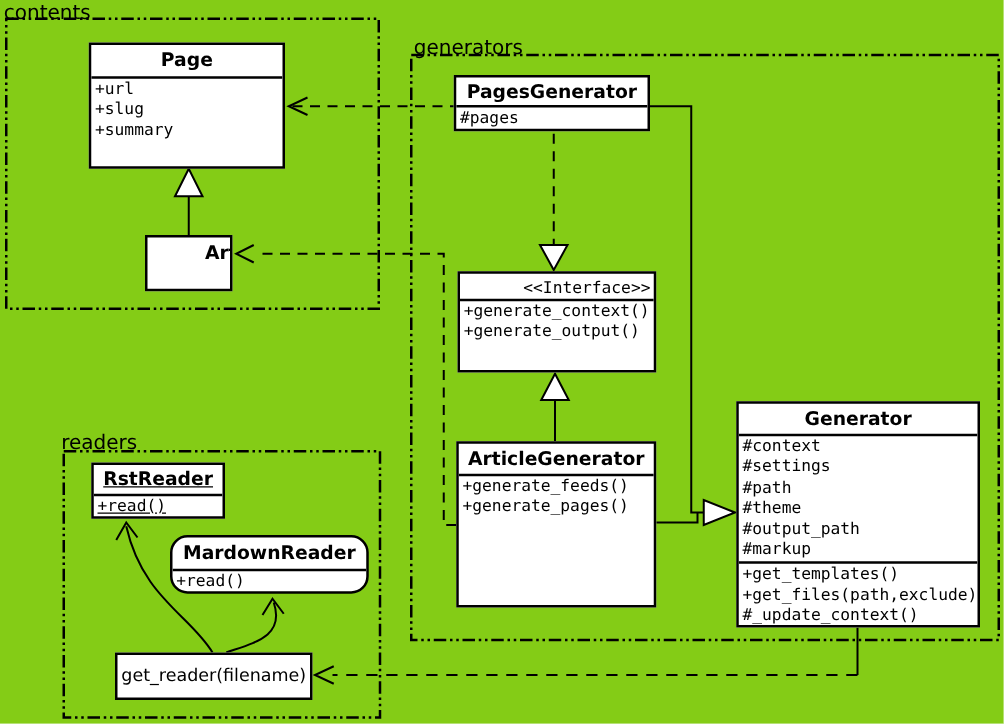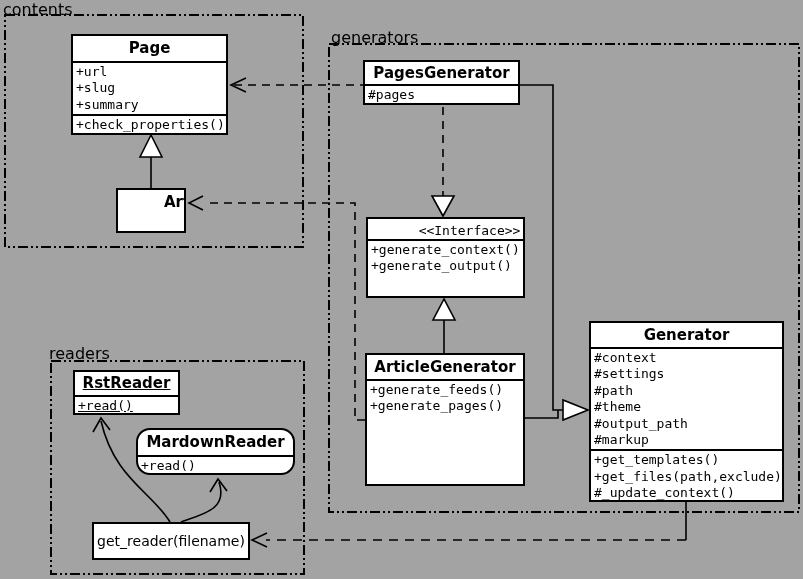--- a/index.html
+++ b/index.html
@@ -1,17 +1,17 @@
 <!DOCTYPE html>
 <html><head>
 <meta charset="utf-8">
 <style>
   html,body { margin:0; padding:0; background:#ffffff; }
   #canvas {
-    position:relative; width:803px; height:579px; background:#a3a3a3;
+    position:relative; width:803px; height:579px; background:#84cc16;
     font-family:"DejaVu Sans", sans-serif; color:#000;
     overflow:hidden;
   }
   #edges { position:absolute; left:0; top:0; }
   .pkg-label {
     position:absolute; font:16px "DejaVu Sans", sans-serif; color:#000;
     white-space:nowrap;
   }
   .uml-class {
     position:absolute; background:#fff; border:2px solid #000;
@@ -98,23 +98,20 @@
   <div class="pkg-label" style="left:331px; top:28px;">generators</div>
   <div class="pkg-label" style="left:49px;  top:344px;">readers</div>
 
   <div class="uml-class" style="left:71px; top:34px; width:157px; height:101px;">
     <div class="uml-title" style="line-height:25px;">Page</div>
     <div class="cmp">
       <div class="line">+url</div>
       <div class="line">+slug</div>
       <div class="line">+summary</div>
     </div>
-    <div class="cmp">
-      <div class="line">+check_properties()</div>
-    </div>
   </div>
 
   <div class="uml-class" style="left:116px; top:188px; width:70px; height:45px;padding-left:46px;">
     <div class="uml-title" style="line-height:25px;">Article</div>
   </div>
 
   <div class="uml-class" style="left:363px; top:60px; width:157px; height:45px;">
     <div class="uml-title" style="line-height:22px;">PagesGenerator</div>
     <div class="cmp">
       <div class="line">#pages</div>

